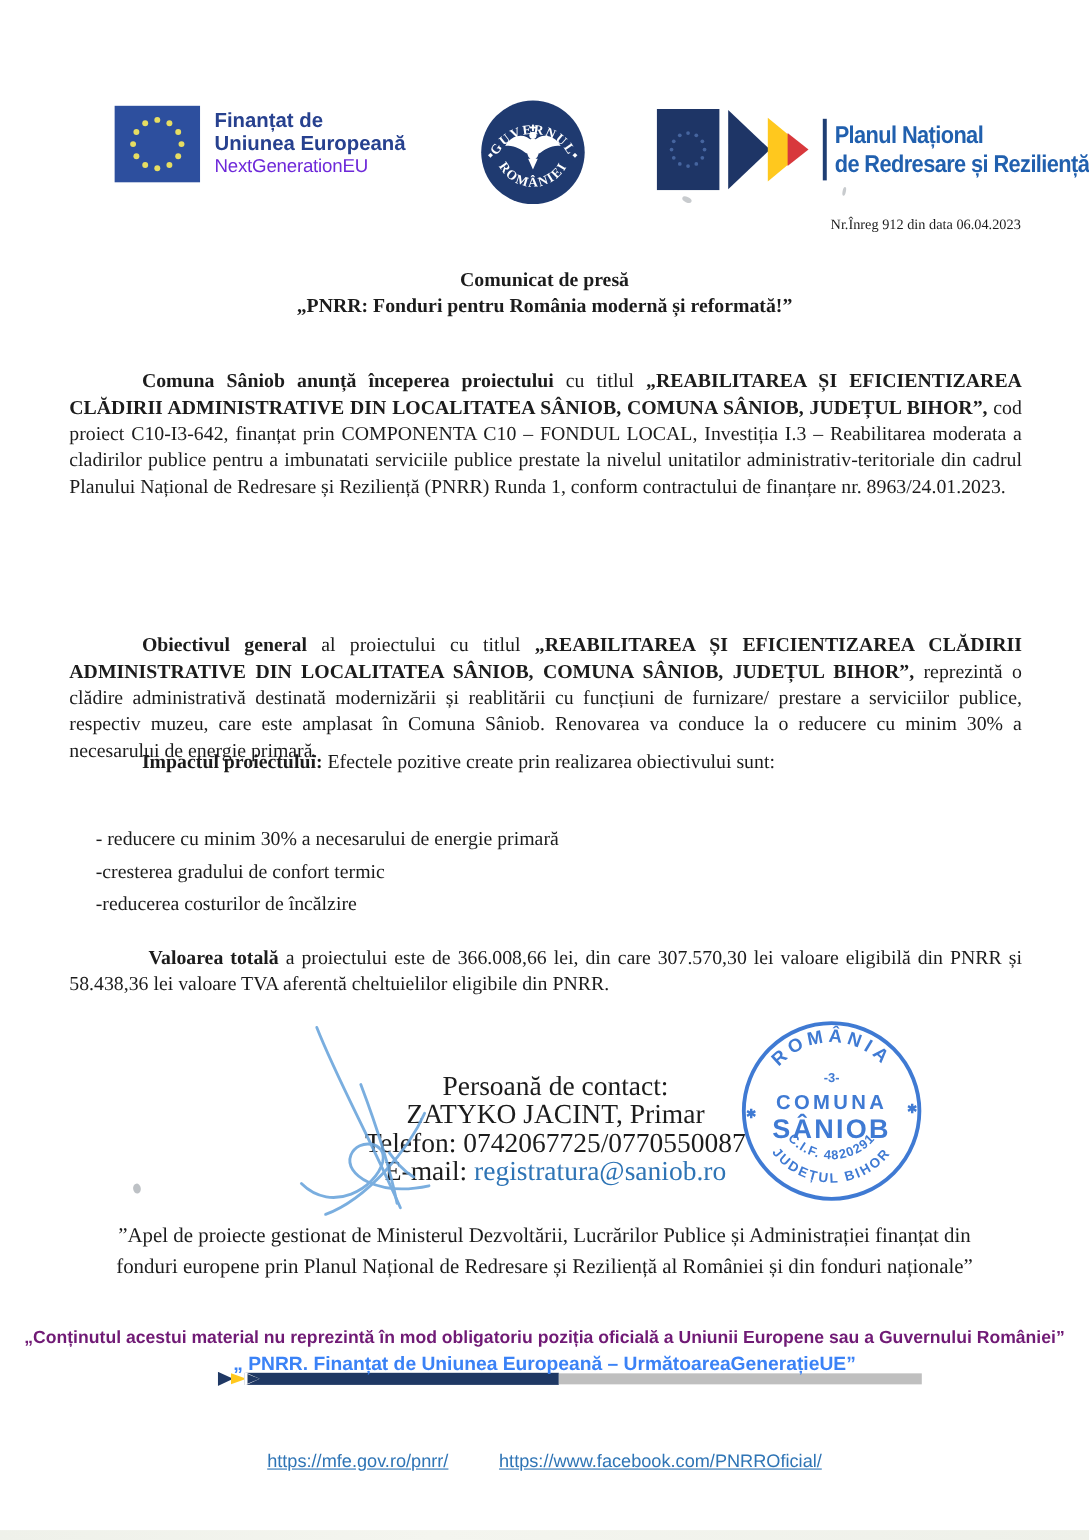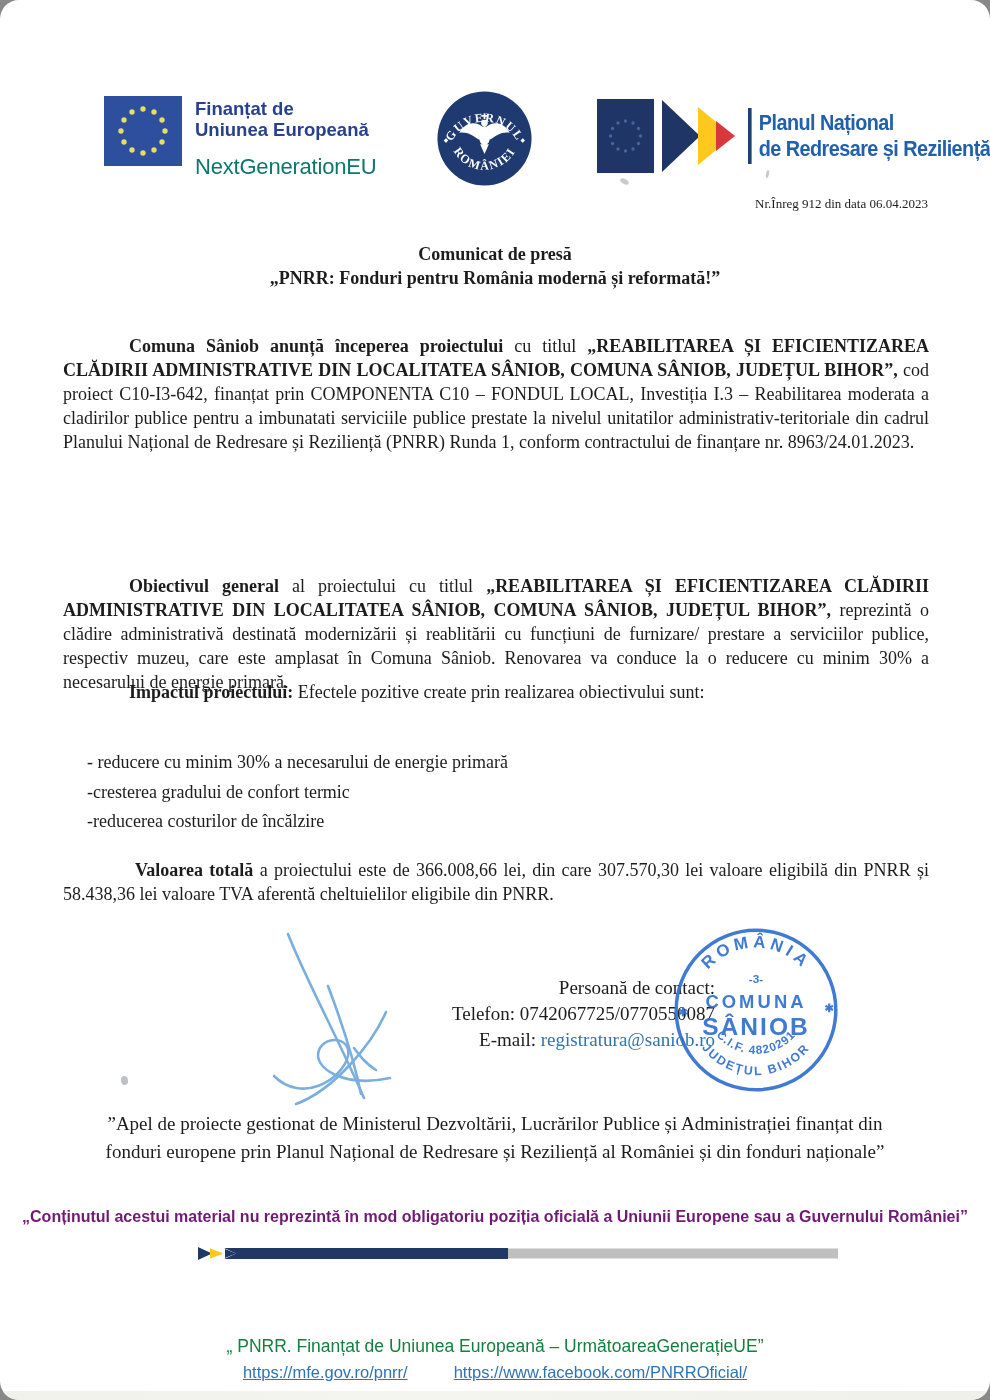--- a/index.html
+++ b/index.html
@@ -1,54 +1,54 @@
 <!DOCTYPE html>
 <html><head>
 <meta charset="utf-8">
 <style>
   html,body{margin:0;padding:0;background:#888;}
   .page{
     position:relative;width:990px;height:1400px;margin:0 auto;
     background:#ffffff;overflow:hidden;
-    font-family:"Liberation Serif", serif;color:#1c1c1c;border-radius:19px;
+    font-family:"Liberation Serif", serif;color:#1c1c1c;
   }
   
   .eu-logo{position:absolute;left:104px;top:96px;display:flex;gap:13px;}
   .eu-text{padding-top:2px;font-family:"Liberation Sans",sans-serif;line-height:21px;}
   .eu-text .b{font-weight:bold;color:#27418F;font-size:18.5px;}
-  .eu-text .g{color:#0f766e;font-size:22px;letter-spacing:-0.2px;margin-top:16px;}
+  .eu-text .g{color:#6d28d9;font-size:17px;letter-spacing:-0.2px;}
   .gov-seal{position:absolute;left:436px;top:90px;}
   .pnrr-logo{position:absolute;left:597px;top:99px;display:flex;align-items:center;}
   .pnrr-text{margin-left:9px;border-left:4.5px solid #1F3E73;padding-left:8px;
     font-family:"Liberation Sans",sans-serif;font-weight:bold;color:#2160AE;
     font-size:22px;line-height:26.5px;letter-spacing:-0.6px;white-space:nowrap;
     transform:scaleX(.9);transform-origin:left center;height:56px;display:flex;flex-direction:column;justify-content:center;}
   
   .reg{position:absolute;top:196px;right:62px;font-size:13px;}
   .heading{position:absolute;top:242px;left:0;width:100%;text-align:center;font-weight:bold;font-size:18px;line-height:24px;}
   .para{position:absolute;left:63px;width:866px;font-size:18px;line-height:24px;text-align:justify;}
   .para .ind{display:inline-block;width:66px;}
   .b{font-weight:bold;}
   .p1{top:334px;}
   .p2{top:502px;}
   .p3{top:574px;}
   .impact-head{top:680px;}
   .impact-list{position:absolute;left:63px;top:748px;width:880px;font-size:18px;line-height:29.5px;text-align:left;margin-left:24px;}
   .p5{top:858px;}
-  .contact{position:absolute;left:295px;top:975px;width:420px;text-align:right;font-size:19px;line-height:26px;}
+  .contact{position:absolute;left:295px;top:975px;width:420px;text-align:center;font-size:25px;line-height:26px;}
   .contact a{color:#2E74B5;text-decoration:none;}
   .quote{position:absolute;left:95px;top:1110px;width:800px;text-align:center;font-size:19px;line-height:28px;}
   .disclaimer{position:absolute;left:0;top:1208px;width:100%;text-align:center;
     font-family:"Liberation Sans",sans-serif;font-weight:600;font-size:16px;color:#701a75;}
   
   .footer-bar{position:absolute;left:198px;top:1246px;}
-  .motto{position:absolute;left:0;top:1336px;width:100%;text-align:center;
-    font-family:"Liberation Sans",sans-serif;font-weight:normal;font-size:17.5px;color:#15803d;}
+  .motto{position:absolute;left:0;top:1229px;width:100%;text-align:center;
+    font-family:"Liberation Sans",sans-serif;font-weight:bold;font-size:17.5px;color:#3b82f6;}
   .links{position:absolute;left:0;top:1320px;width:100%;display:flex;justify-content:center;gap:46px;
-    font-family:"Liberation Sans",sans-serif;font-size:16.5px;margin-top:43px;}
+    font-family:"Liberation Sans",sans-serif;font-size:16.5px;}
   .links a{color:#2E74B5;text-decoration:underline;}
   .bottom-band{position:absolute;left:0;top:1391px;width:100%;height:9px;
     background:linear-gradient(90deg,#eff1ea,#f4f5ef 40%,#eef0e9);}
   
   .signature{position:absolute;left:268px;top:928px;pointer-events:none;}
   .stamp{position:absolute;left:668px;top:922px;opacity:.92;}
   .artifact{position:absolute;background:#9aa0a6;border-radius:50%;opacity:.55;}
   .a1{left:620px;top:179px;width:9px;height:5px;transform:rotate(25deg);}
   .a2{left:766px;top:170px;width:3px;height:8px;transform:rotate(12deg);}
   .a3{left:121px;top:1076px;width:7px;height:9px;opacity:.65;transform:rotate(-8deg);}
@@ -154,20 +154,21 @@
   <div class="impact-list">
     <div>- reducere cu minim 30% a necesarului de energie primară</div>
     <div>-cresterea gradului de confort termic</div>
     <div>-reducerea costurilor de încălzire</div>
   </div>
 
   <div class="para p5"><span class="ind" style="width:72px;"></span><span class="b">Valoarea totală</span><span> a proiectului este de 366.008,66 lei, din care 307.570,30 lei valoare eligibilă din PNRR și 58.438,36 lei valoare TVA aferentă cheltuielilor eligibile din PNRR.</span></div>
 
   <div class="contact">
     <div>Persoană de contact:</div>
+    <div>ZATYKO JACINT, Primar</div>
     <div>Telefon: 0742067725/0770550087</div>
     <div><span>E-mail: </span><a href="#">registratura@saniob.ro</a></div>
   </div>
 
   <svg class="signature" width="195" height="180" viewBox="0 0 195 180">
     <g stroke="#6CA6DC" stroke-width="2.6" fill="none" stroke-linecap="round" opacity="0.9">
       <path d="M20,6 C38,52 70,110 96,170"></path>
       <path d="M60,58 C74,95 86,132 93,166"></path>
       <path d="M6,148 C34,176 74,152 80,128 C84,110 58,106 51,122 C44,140 76,160 122,150"></path>
       <path d="M118,84 C104,116 66,162 28,176"></path>

